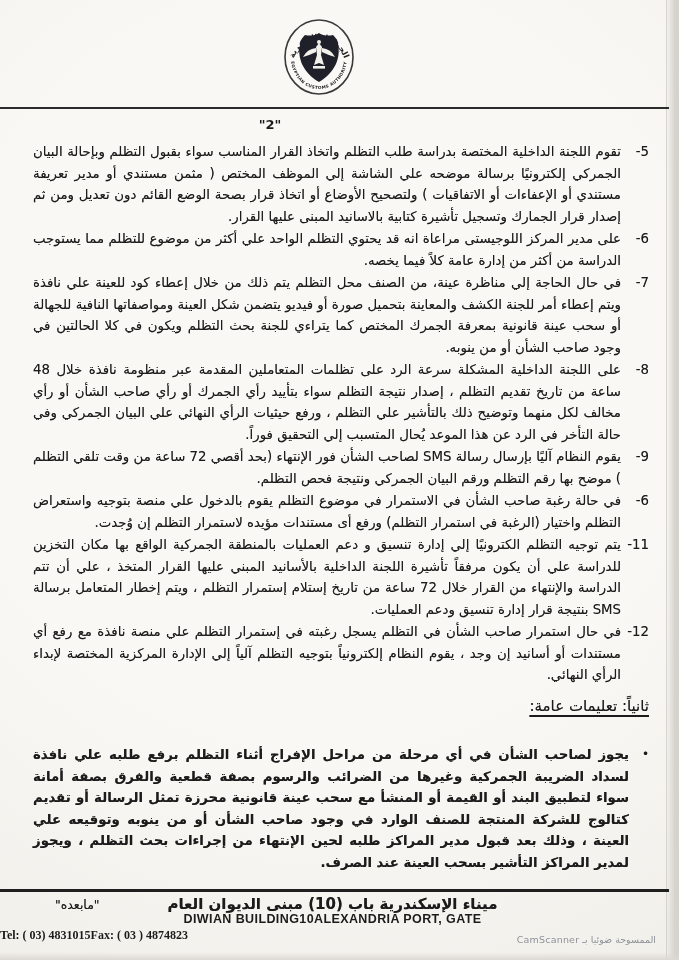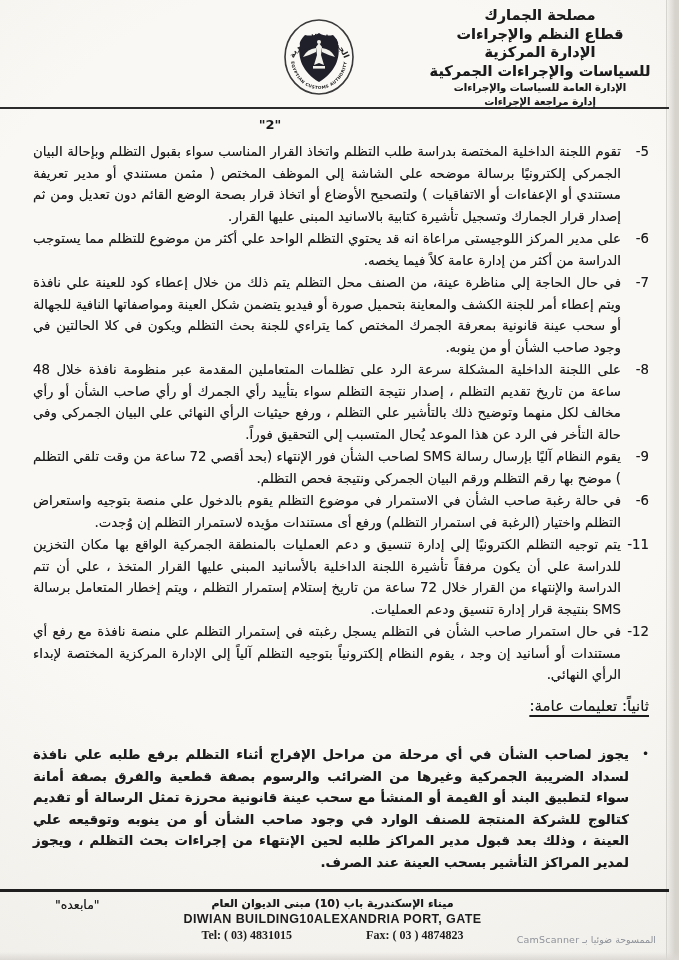--- a/index.html
+++ b/index.html
@@ -31,23 +31,23 @@
   .item .txt{flex:1;padding-right:3px;}
   .section-heading{display:inline-block;margin:9px 0 0 0;font-size:15px;font-weight:normal;
     text-decoration:underline;text-decoration-thickness:2px;text-underline-offset:4px;}
   .bullet-row{display:flex;margin-top:27px;}
   .bullet-row .marker{flex:0 0 16px;text-align:right;font-size:12px;}
   .bullet-row .txt{flex:1;padding-right:4px;font-weight:bold;}
   .continuation{margin-top:21px;text-align:left;padding-left:22px;font-size:12.5px;}
   
   .footer-rule{position:absolute;top:889px;left:0;right:10px;height:2.5px;background:#1f1f1f;}
   .footer-text{position:absolute;top:897px;left:0;right:14px;text-align:center;}
-  .footer-ar{direction:rtl;font-size:11px;font-weight:bold;line-height:14px;text-shadow:0 0 .4px rgba(0,0,0,.5);}
+  .footer-ar{direction:rtl;font-size:15px;font-weight:bold;line-height:14px;text-shadow:0 0 .4px rgba(0,0,0,.5);}
   .footer-en{font-family:Liberation Sans, sans-serif;font-size:12.5px;font-weight:bold;line-height:16px;letter-spacing:.4px;}
-  .footer-telfax{display:flex;justify-content:center;gap:74px;
+  .footer-telfax{display:flex;
     font-family:"Liberation Serif","DejaVu Serif",serif;font-size:12px;font-weight:bold;line-height:17px;}
   .watermark{position:absolute;right:23px;bottom:15px;direction:rtl;font-size:9.5px;color:#8d929a;letter-spacing:.2px;}
 </style>
 </head>
 <body>
 
 <div class="page">
 
   <div class="edge-right"></div>
   <div class="edge-bottom"></div>
@@ -69,28 +69,20 @@
       <g fill="#f3f1ec">
         <circle cx="36" cy="25" r="2"></circle>
         <path d="M36 26 L39 30 L38 38 L41 48 L36 46 L31 48 L34 38 L33 30 Z"></path>
         <path d="M33 31 Q24 32 20 40 Q27 38 33 35 Z"></path>
         <path d="M39 31 Q48 32 52 40 Q45 38 39 35 Z"></path>
         <rect x="30" y="49" width="12" height="2.6"></rect>
       </g>
     </svg>
   </div>
 
-  <div class="org-block">
-    <div class="org-line">مصلحة الجمارك</div>
-    <div class="org-line">قطاع النظم والإجراءات</div>
-    <div class="org-line">الإدارة المركزية</div>
-    <div class="org-line">للسياسات والإجراءات الجمركية</div>
-    <div class="org-sub">الإدارة العامة للسياسات والإجراءات</div>
-    <div class="org-sub">إدارة مراجعة الإجراءات</div>
-  </div>
 
   <div class="header-rule"></div>
 
   <div class="page-number">"2"</div>
 
   <div class="body" dir="rtl">
 
     <div class="item">
       <span class="num">5-</span>
       <span class="txt">تقوم اللجنة الداخلية المختصة بدراسة طلب التظلم واتخاذ القرار المناسب سواء بقبول التظلم وبإحالة البيان الجمركي إلكترونيًا برسالة موضحه علي الشاشة إلي الموظف المختص ( مثمن مستندي أو مدير تعريفة مستندي أو الإعفاءات أو الاتفاقيات ) ولتصحيح الأوضاع أو اتخاذ قرار بصحة الوضع القائم دون تعديل ومن ثم إصدار قرار الجمارك وتسجيل تأشيرة كتابية بالاسانيد المبنى عليها القرار.</span>

